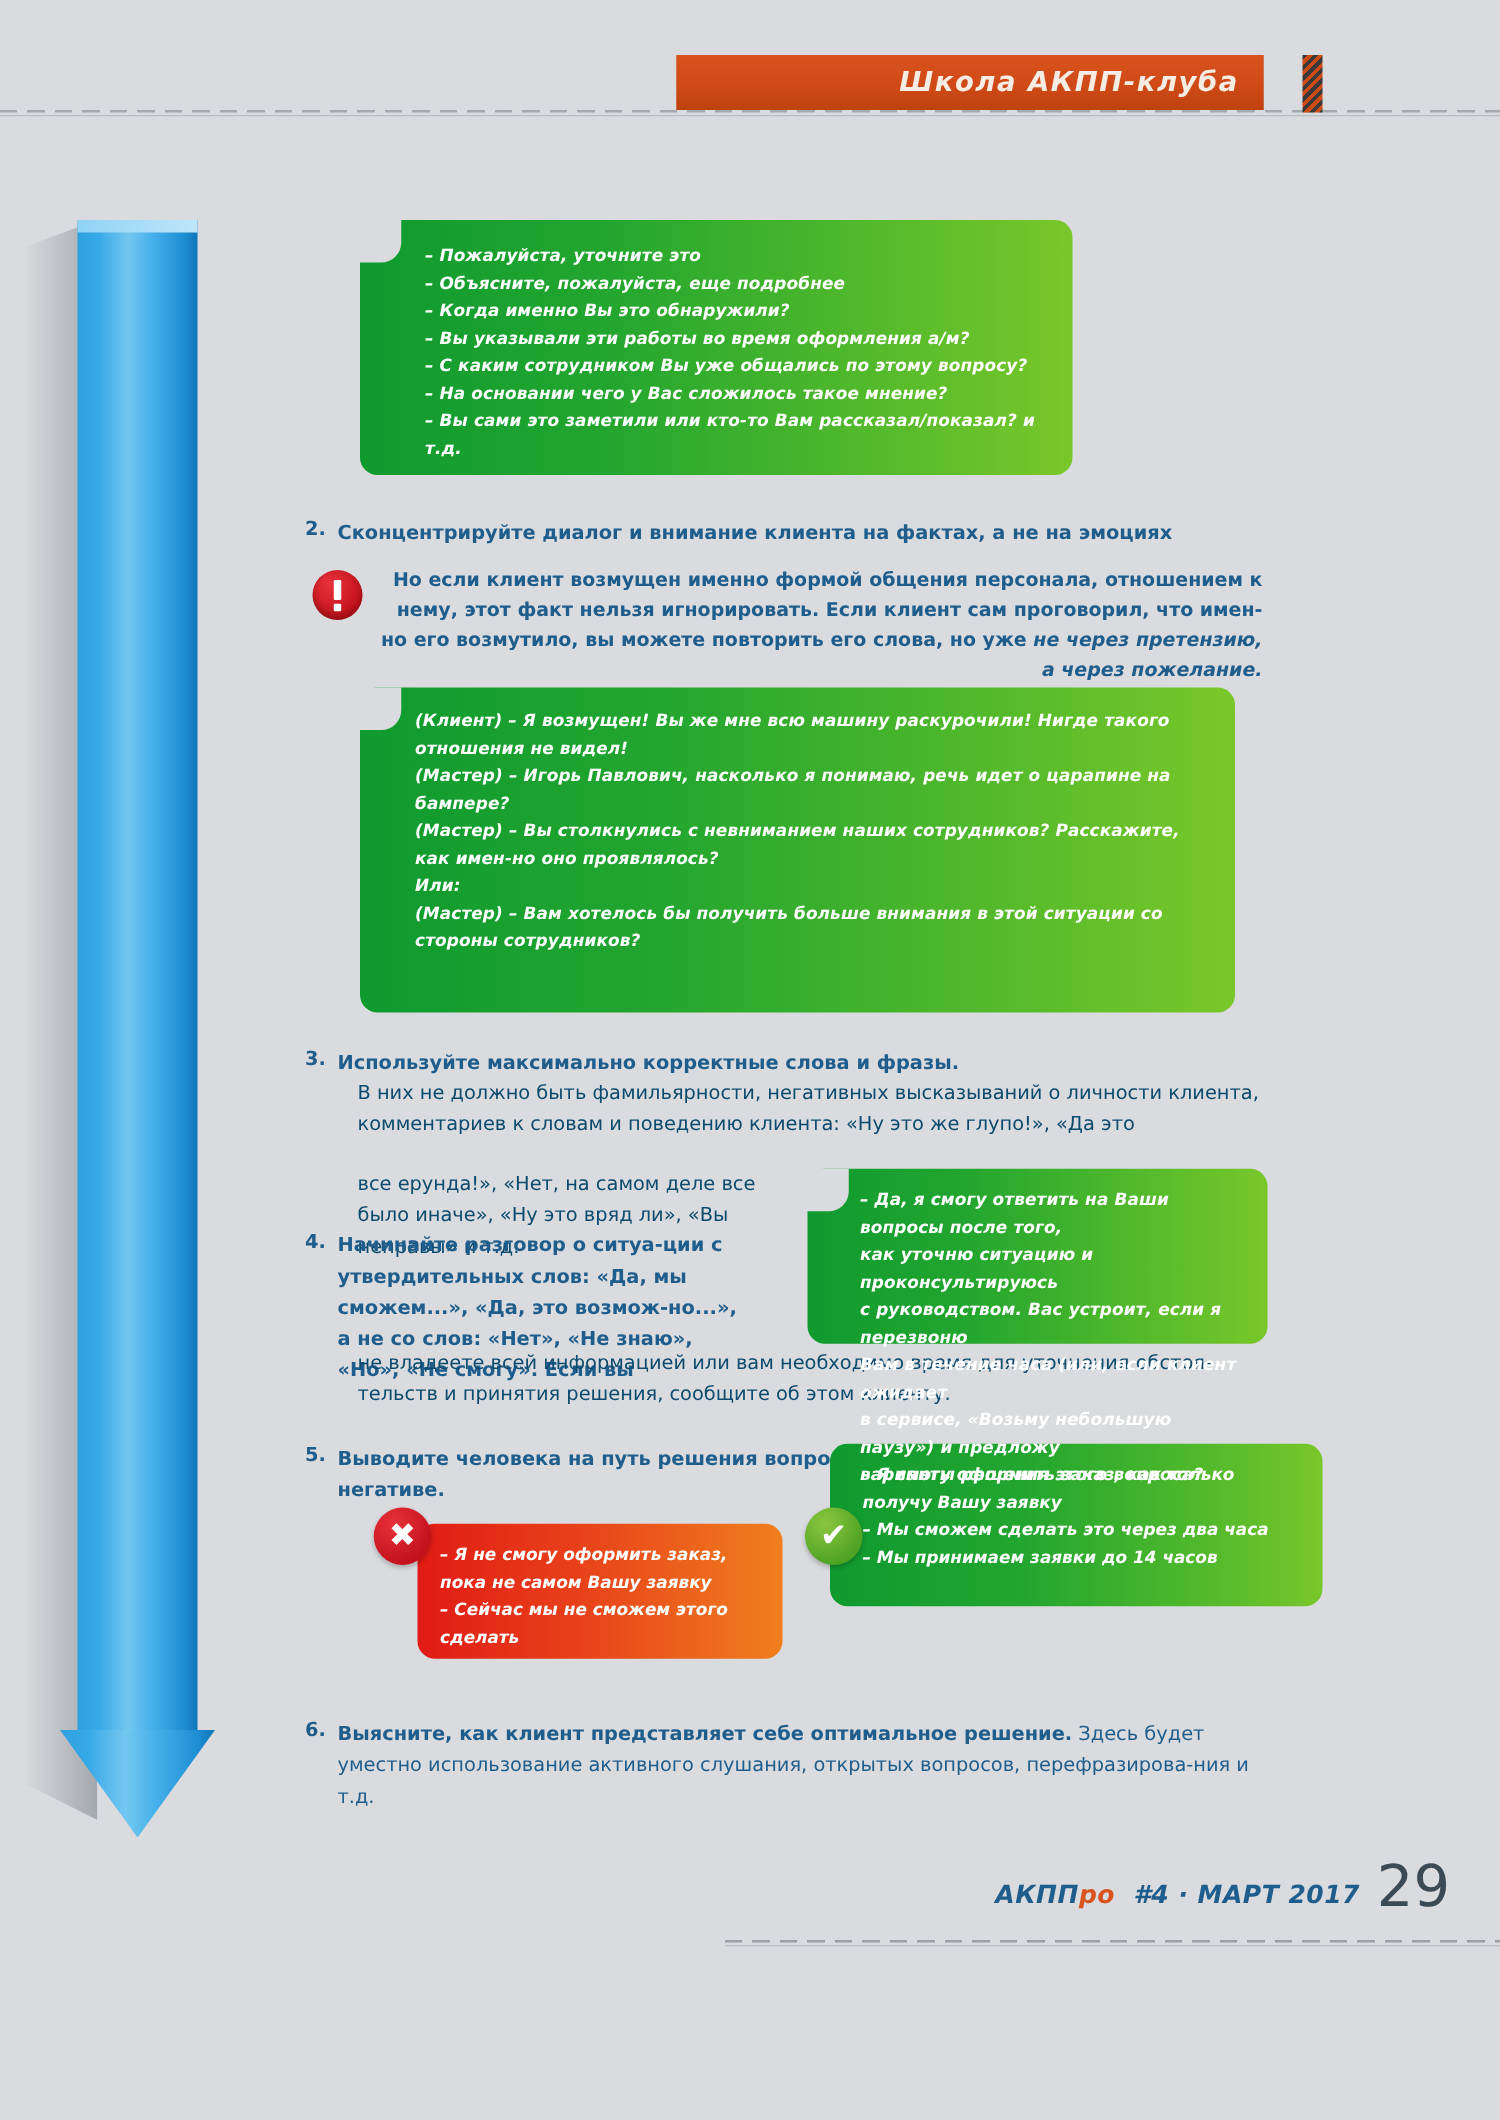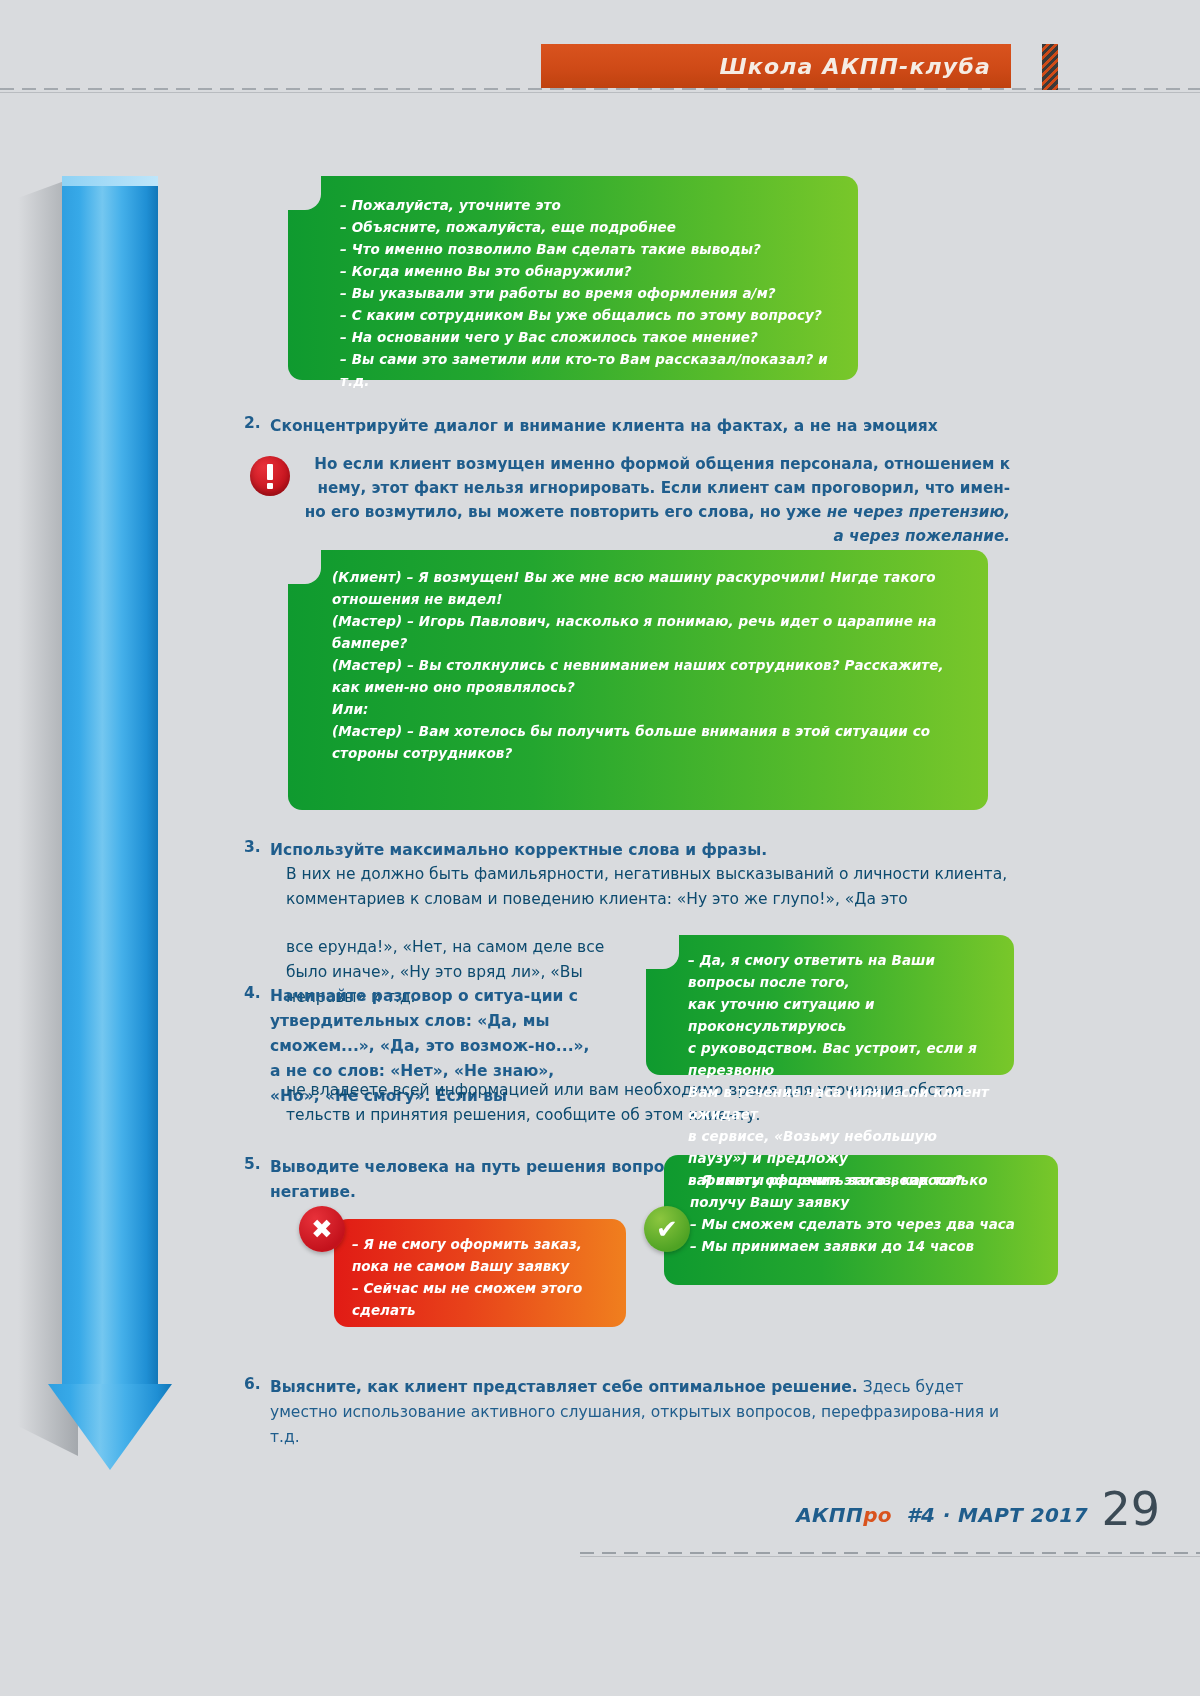--- a/index.html
+++ b/index.html
@@ -167,21 +167,20 @@
   <div class="tip"></div>
 </div>
 
 <div class="content">
 
   <div class="bubble" style="left:288px;top:176px;width:570px;height:204px;padding:18px 24px 16px 52px;">
     <div class="tail"></div>
     <div class="inner">
       <p>– Пожалуйста, уточните это</p>
       <p>– Объясните, пожалуйста, еще подробнее</p>
-      <p>– Что именно позволило Вам сделать такие выводы?</p>
       <p>– Когда именно Вы это обнаружили?</p>
       <p>– Вы указывали эти работы во время оформления а/м?</p>
       <p>– С каким сотрудником Вы уже общались по этому вопросу?</p>
       <p>– На основании чего у Вас сложилось такое мнение?</p>
       <p>– Вы сами это заметили или кто-то Вам рассказал/показал? и т.д.</p>
     </div>
   </div>
 
   <div class="item" style="left:244px;top:414px;width:770px;">
     <div class="num">2.</div>

